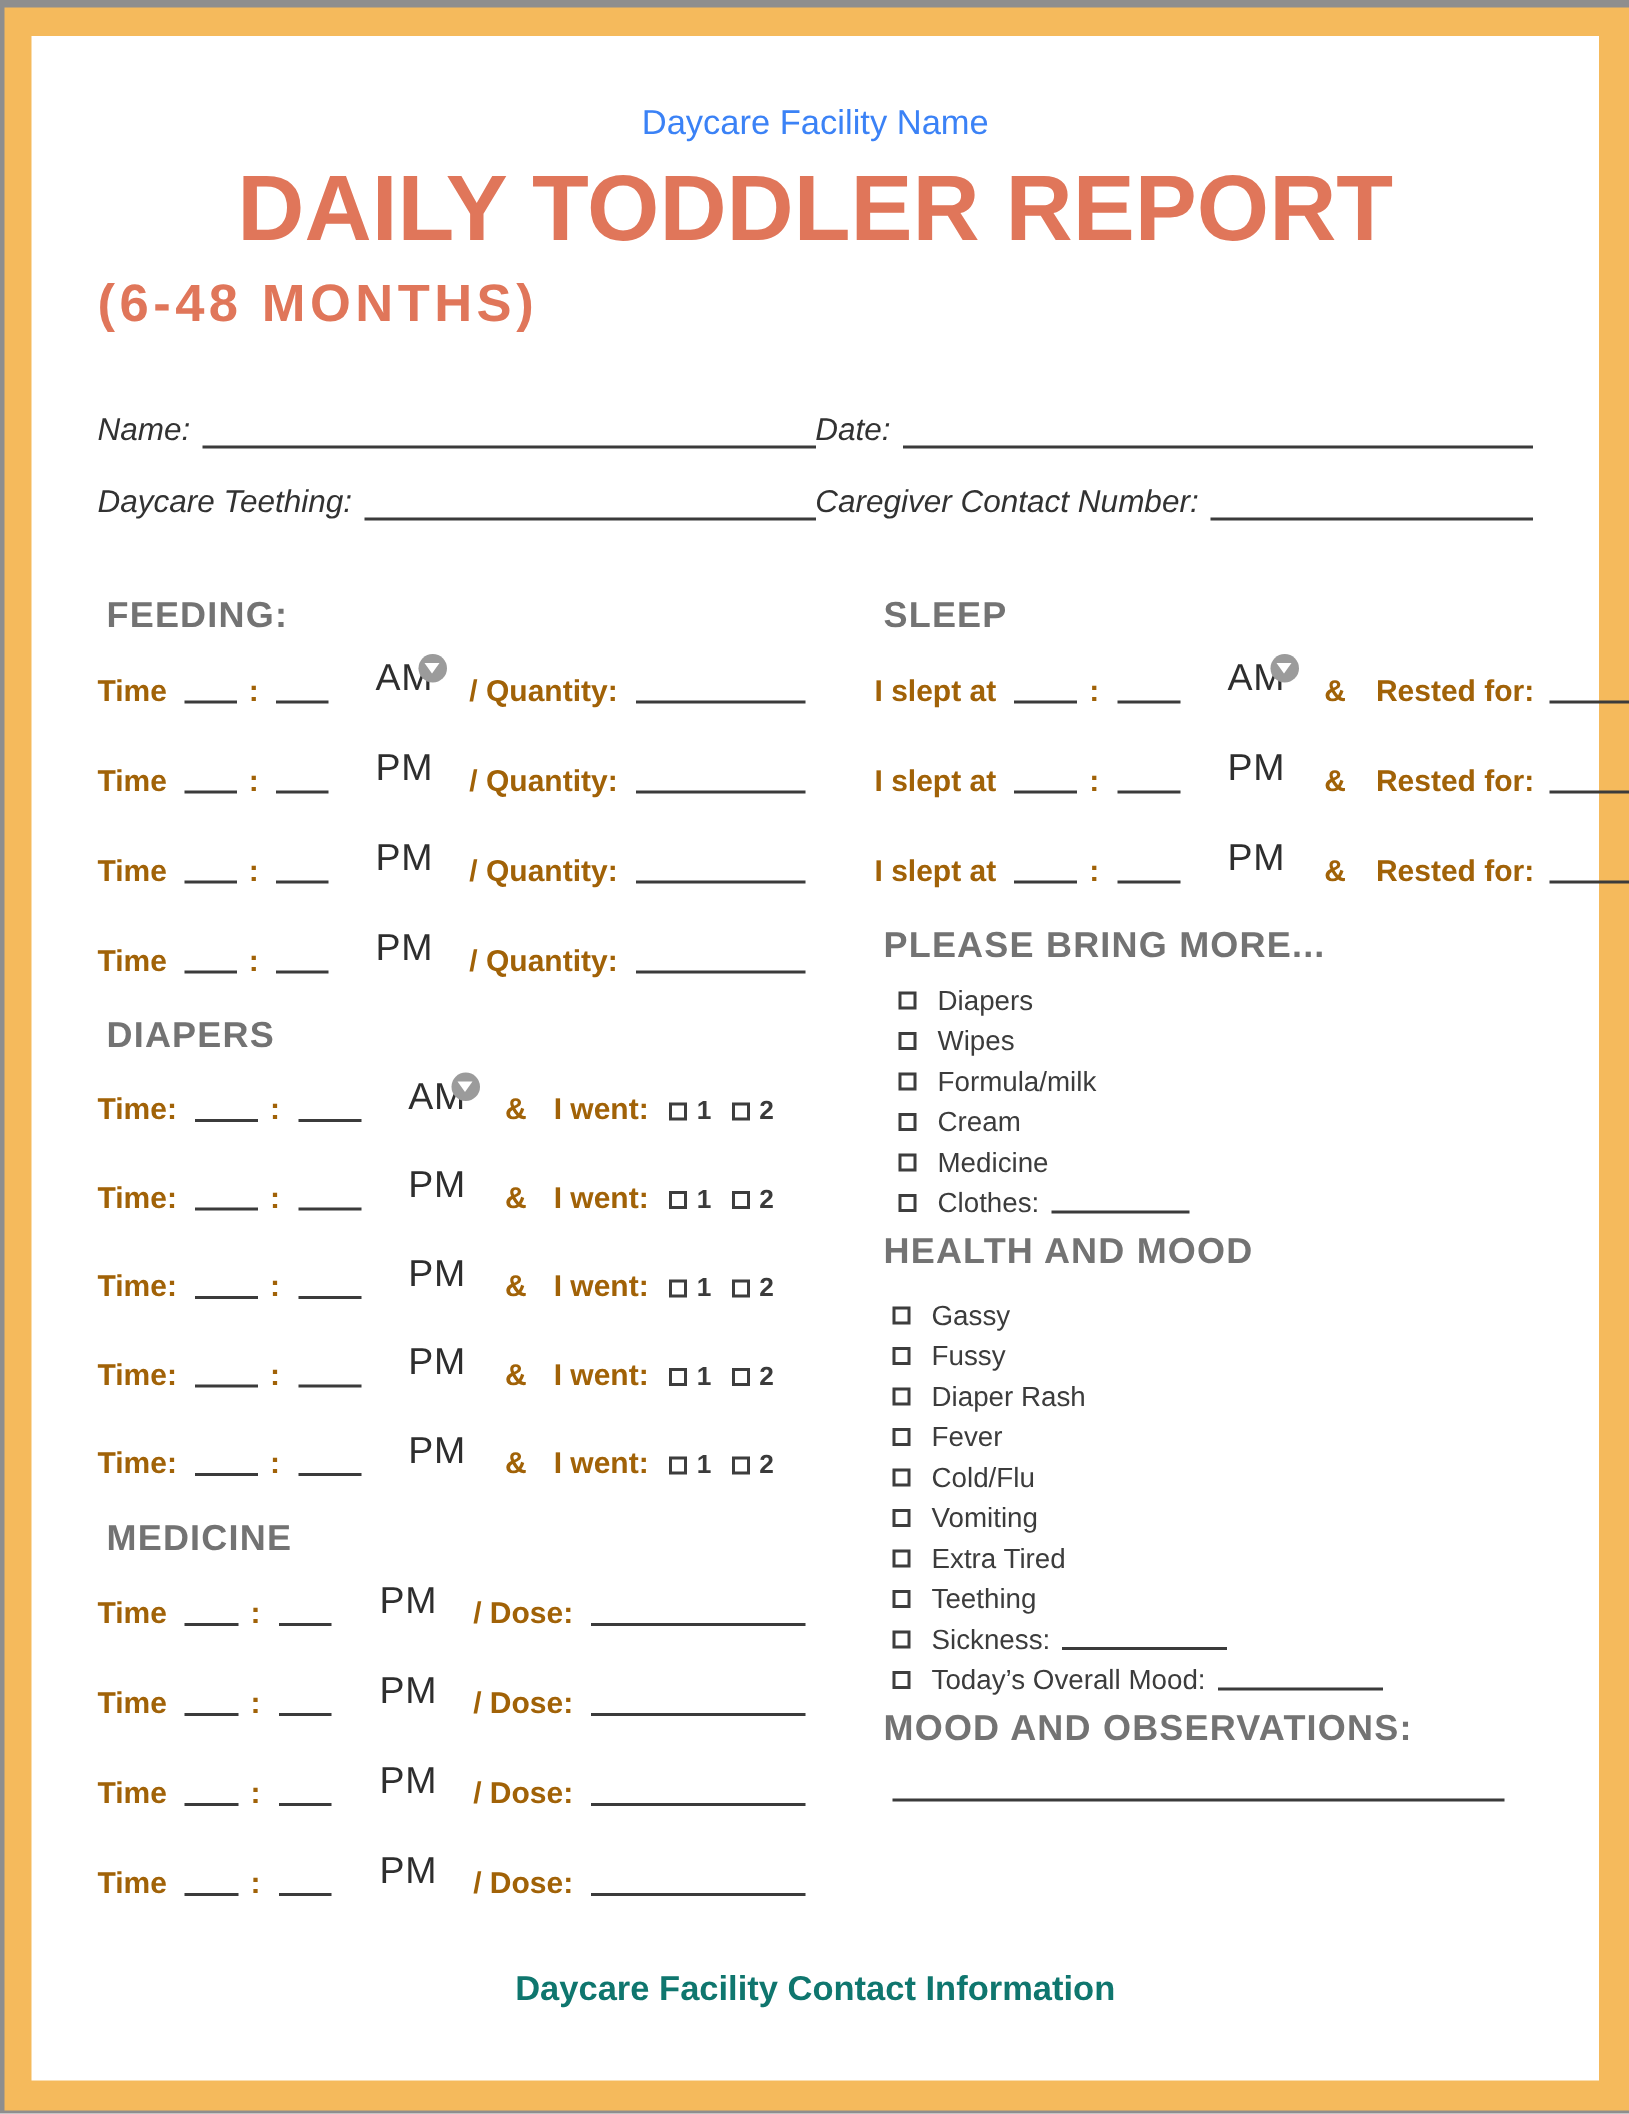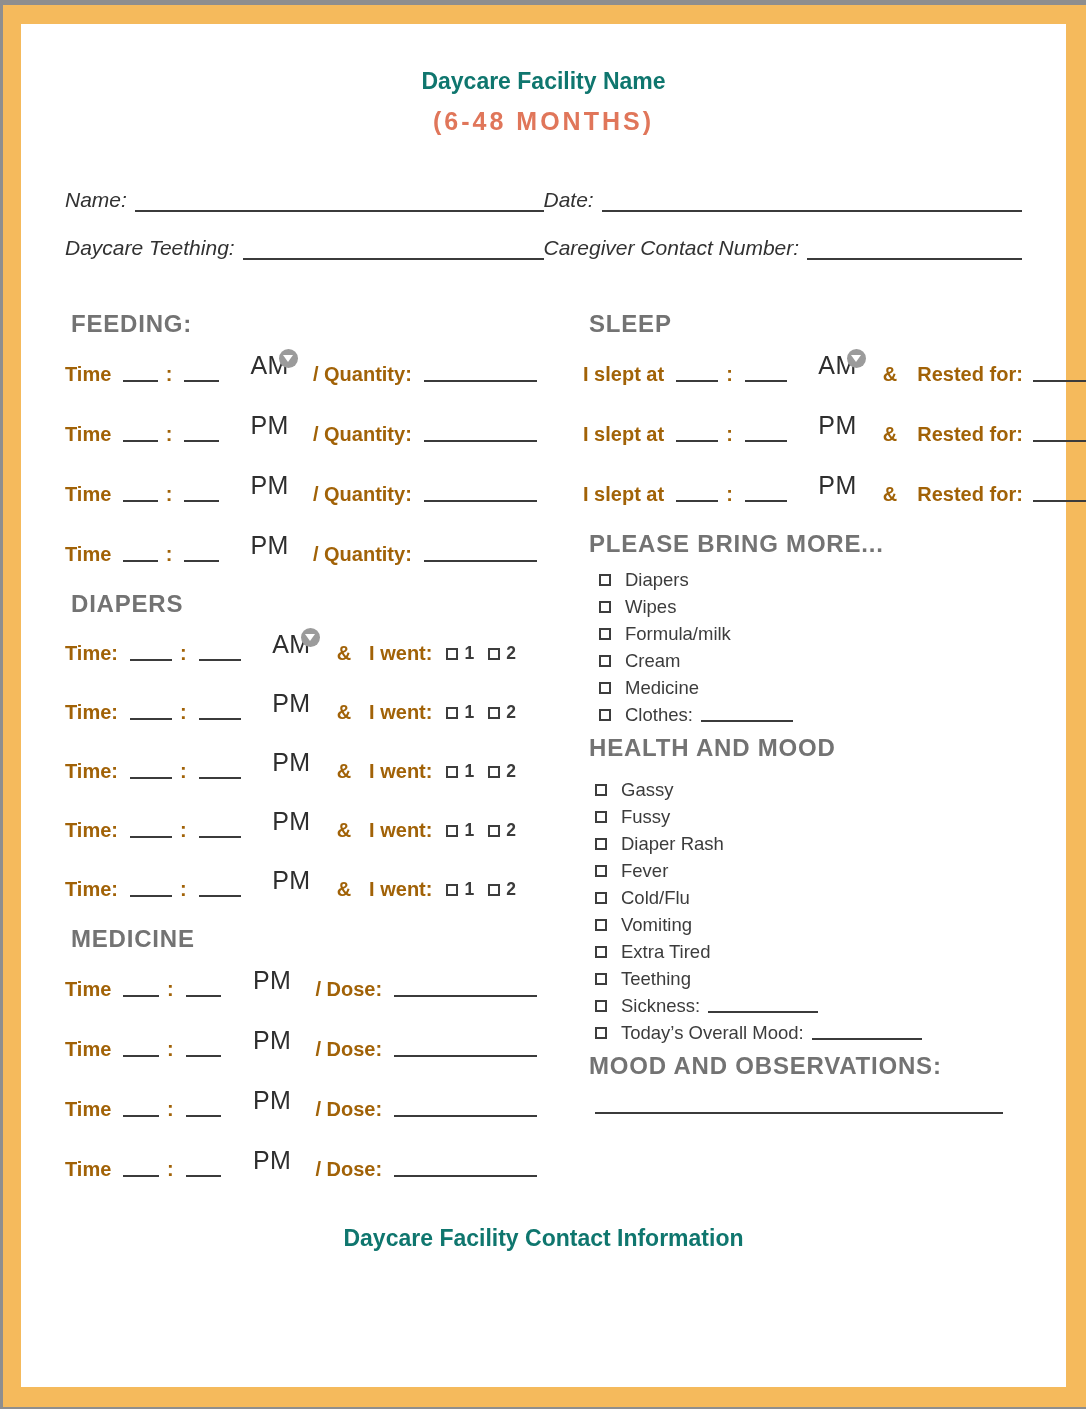--- a/index.html
+++ b/index.html
@@ -18,30 +18,30 @@
   }
   .page {
     position: absolute; top: 19px; left: 18px; right: 20px; bottom: 20px;
     background: #FFFFFF;
     padding: 0 44px;
   }
 
   
   .facility {
     margin-top: 44px; text-align: center;
-    color: #0f766e; font-size: 23px; font-weight: 700;
+    color: #3b82f6; font-size: 23px; font-weight: 400;
   }
   .title {
     margin: 14px 0 0; text-align: center;
     color: #E0765A; font-size: 62px; font-weight: 800;
     letter-spacing: 0px; line-height: 1.0;
   }
   .subtitle {
-    margin-top: 12px; text-align: center;
-    color: #E0765A; font-size: 25px; font-weight: 800; letter-spacing: 3px;
+    margin-top: 12px; text-align: left;
+    color: #E0765A; font-size: 35px; font-weight: 800; letter-spacing: 3px;
   }
 
   
   .id-grid { margin-top: 52px; }
   .id-row { display: flex; margin-bottom: 24px; }
   .id-field { flex: 1 1 0; display: flex; align-items: flex-end; }
   .id-label {
     font-style: italic; font-size: 21px; color: #323232; font-weight: 400;
     white-space: nowrap; padding-right: 8px;
   }
@@ -113,20 +113,21 @@
     color: #0f766e; font-size: 23px; font-weight: 700;
   }
 </style>
 </head>
 <body>
 
 <div class="frame">
   <div class="page">
 
     <div class="facility">Daycare Facility Name</div>
+    <h1 class="title">DAILY TODDLER REPORT</h1>
     <div class="subtitle">(6-48 MONTHS)</div>
 
     <div class="id-grid">
       <div class="id-row">
         <div class="id-field">
           <span class="id-label">Name:</span>
           <span class="blank grow"></span>
         </div>
         <div class="id-field">
           <span class="id-label">Date:</span>

